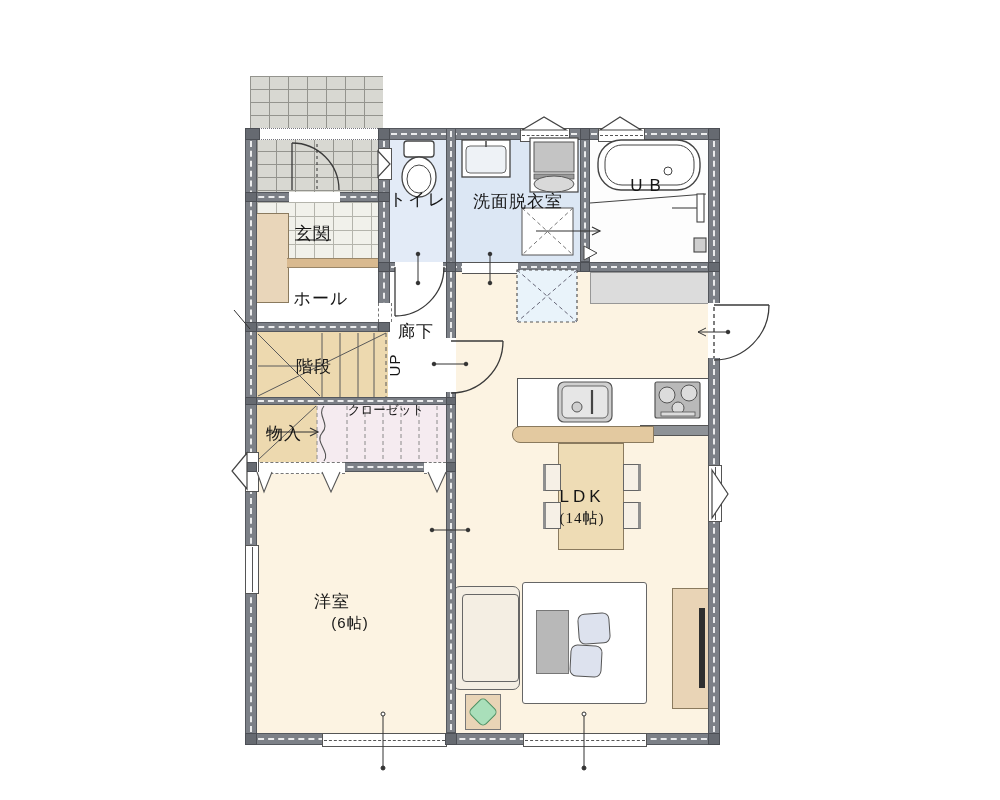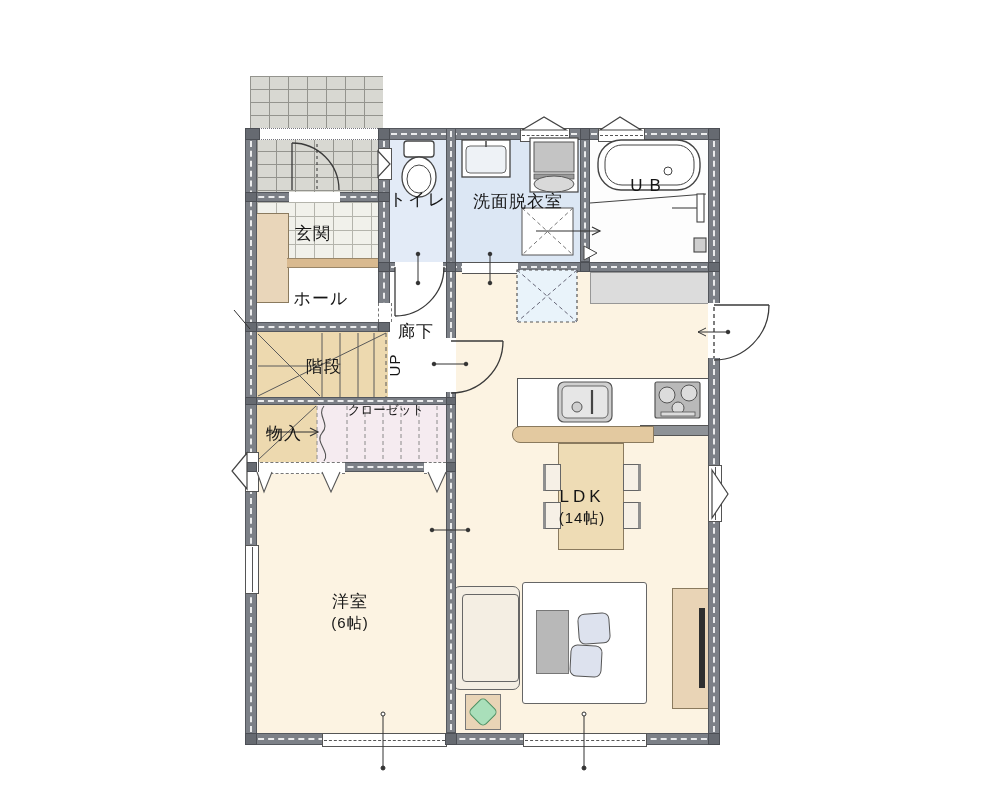--- a/index.html
+++ b/index.html
@@ -291,28 +291,28 @@
         <circle cx="383" cy="714" r="2" fill="#fff"></circle>
         <circle cx="383" cy="768" r="2"></circle>
       <line x1="584" y1="712" x2="584" y2="770"></line>
         <circle cx="584" cy="714" r="2" fill="#fff"></circle>
         <circle cx="584" cy="768" r="2"></circle>
       <line x1="317" y1="144" x2="317" y2="190" stroke-dasharray="3 3"></line>
       <line x1="234" y1="310" x2="250" y2="329"></line>
     </g>
   </svg>
 
-  <div class="lbl" style="left:313px;top:233px;">玄関</div>
+  <div class="lbl" style="left:313px;top:233px;text-decoration:underline;">玄関</div>
   <div class="lbl" style="left:321px;top:298px;">ホール</div>
   <div class="lbl" style="left:418px;top:199px;letter-spacing:2px;">トイレ</div>
   <div class="lbl" style="left:518px;top:201px;">洗面脱衣室</div>
   <div class="lbl" style="left:649px;top:186px;letter-spacing:7px;">UB</div>
   <div class="lbl" style="left:416px;top:331px;">廊下</div>
   <div class="lbl lbl-sm" style="left:394px;top:365px;transform:translate(-50%,-50%) rotate(-90deg);">UP</div>
-  <div class="lbl" style="left:324px;top:366px;">階段</div>
+  <div class="lbl" style="left:314px;top:366px;">階段</div>
   <div class="lbl" style="left:284px;top:433px;">物入</div>
   <div class="lbl lbl-xs" style="left:386px;top:410px;">クローゼット</div>
   <div class="lbl" style="left:582px;top:497px;letter-spacing:4px;">LDK</div>
-  <div class="lbl lbl-sm" style="left:582px;top:518px;">(14帖)</div>
-  <div class="lbl" style="left:350px;top:601px;text-align:center;">洋室</div>
+  <div class="lbl lbl-sm" style="left:582px;top:518px;font-family:Liberation Serif, serif;">(14帖)</div>
+  <div class="lbl" style="left:332px;top:601px;text-align:center;">洋室</div>
   <div class="lbl lbl-sm" style="left:350px;top:623px;">(6帖)</div>
 
 </div>
 
 </body></html>

